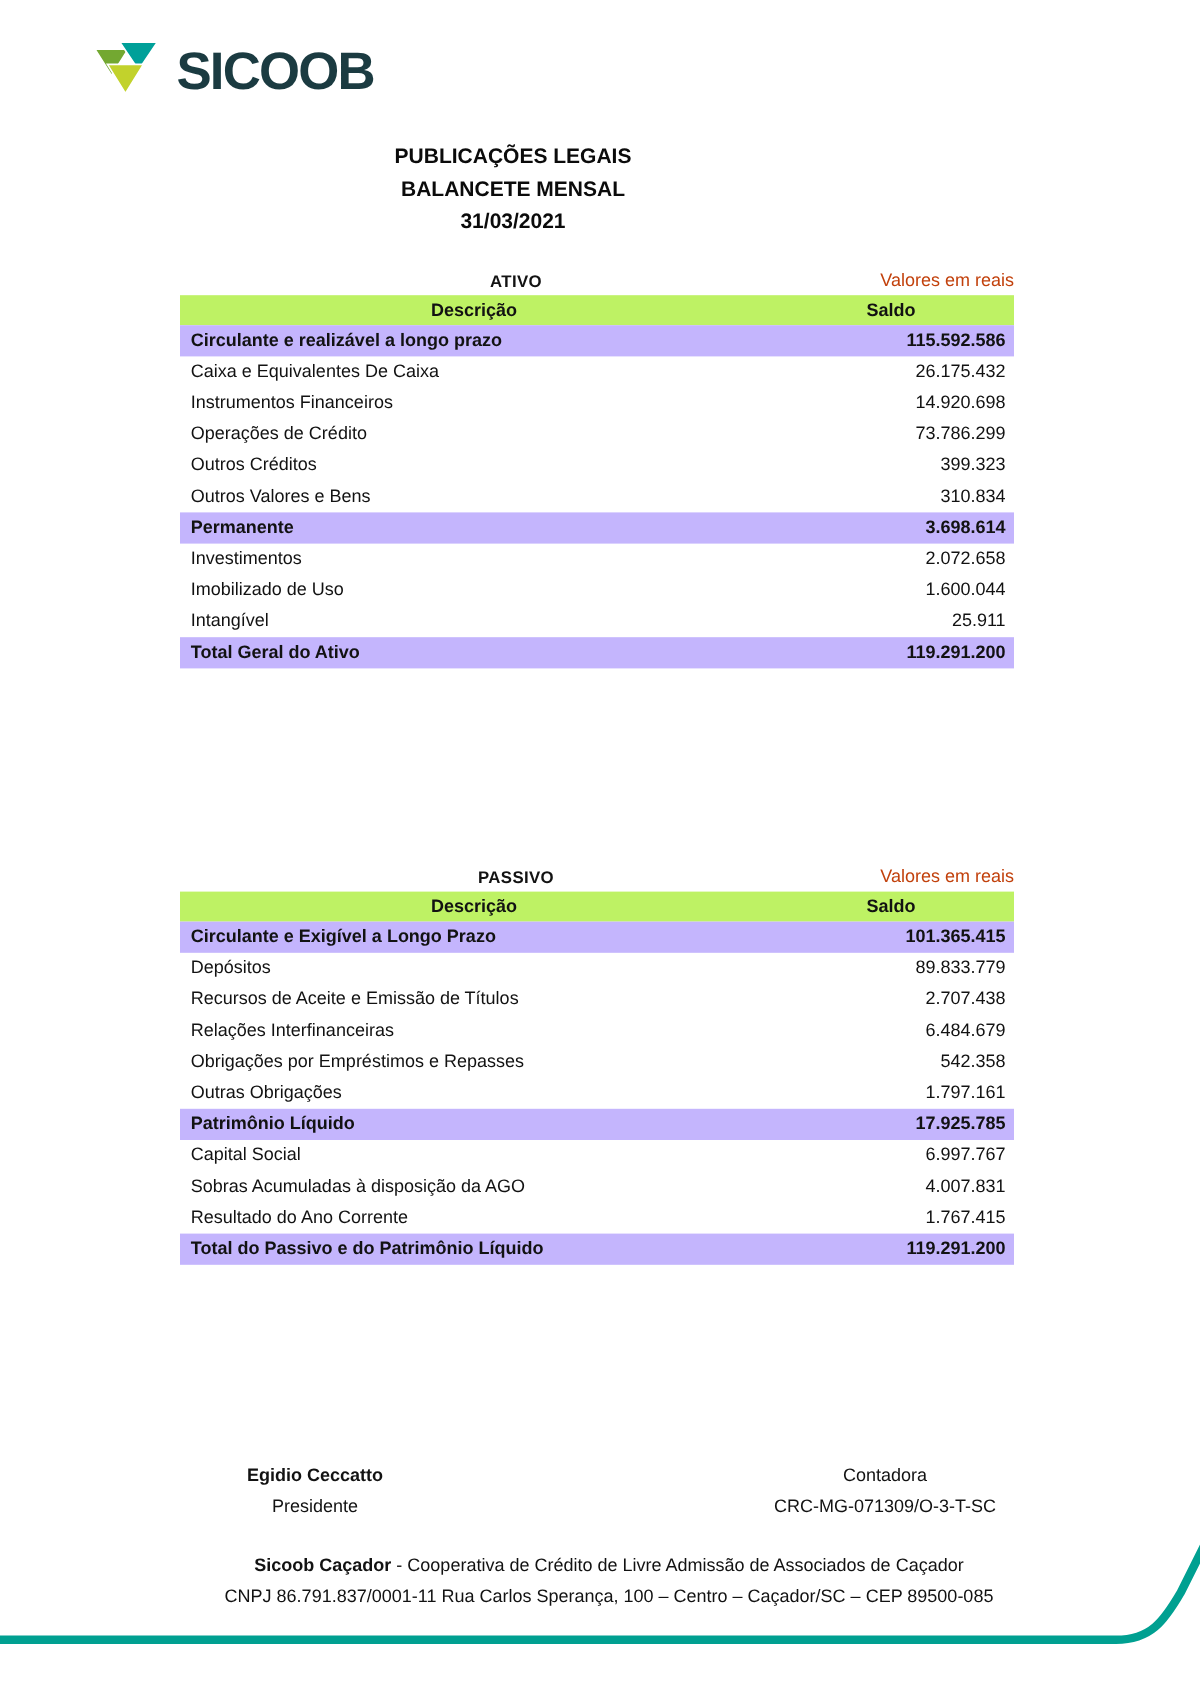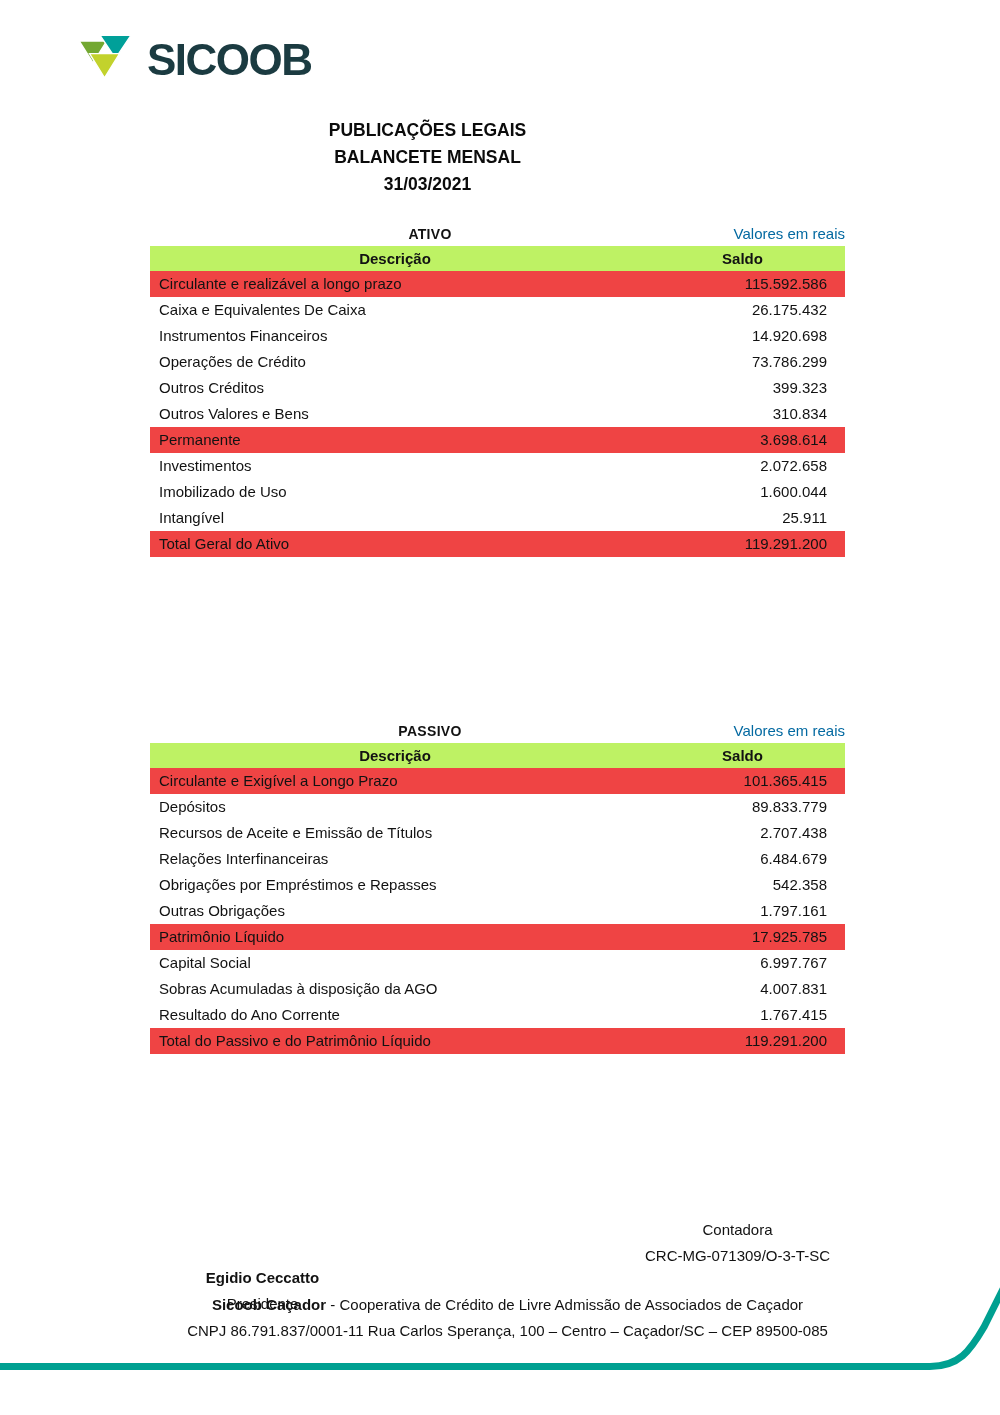--- a/index.html
+++ b/index.html
@@ -16,34 +16,34 @@
   
   .title-block { position:absolute; left:0; top:117px; width:855px; text-align:center;
     font-weight:bold; font-size:17.5px; line-height:27px; color:#0b0b0b; }
 
   
   .stmt { position:absolute; left:150px; width:695px; }
   .stmt-ativo { top:221px; }
   .stmt-passivo { top:718px; }
   .topbar { display:flex; height:25px; align-items:center; }
   .topbar-title { width:560px; text-align:center; font-weight:bold; font-size:14px; letter-spacing:0.3px; }
-  .topbar-unit { flex:1; text-align:right; font-size:15px; color:#0369a1; }
+  .topbar-unit { flex:1; text-align:right; font-size:15px; color:#c2410c; }
   .row { display:flex; height:26px; line-height:26px; font-size:15px; }
   .row .desc { flex:1; padding-left:9px; white-space:nowrap; }
-  .row .val { width:205px; text-align:right; padding-right:18px; box-sizing:border-box; white-space:nowrap; }
+  .row .val { width:205px; text-align:right; padding-right:7px; box-sizing:border-box; white-space:nowrap; }
   .row.head { background:#bef264; font-weight:bold; height:25px; line-height:25px; }
   .row.head .desc { text-align:center; padding-left:0; }
   .row.head .val { text-align:center; padding-right:0; }
-  .row.section { background:#ef4444; font-weight:normal;align-items:flex-end; }
+  .row.section { background:#c4b5fd; font-weight:bold;align-items:flex-end; }
 
   
   .sig { position:absolute; top:1217px; width:235px; text-align:center; font-size:15px; line-height:26px; }
   .sig-left { left:145px; }
   .sig-right { left:620px; }
-  .sig .name { font-weight:bold;margin-top:48px; }
+  .sig .name { font-weight:bold; }
 
   
   .footer { position:absolute; left:75px; top:1292px; width:865px; text-align:center;
     font-size:15px; line-height:26px; }
   .footer b { font-weight:bold; }
 
   
   .curve { position:absolute; left:0; top:0; width:1000px; height:1415px; pointer-events:none; }
 </style>
 </head>

